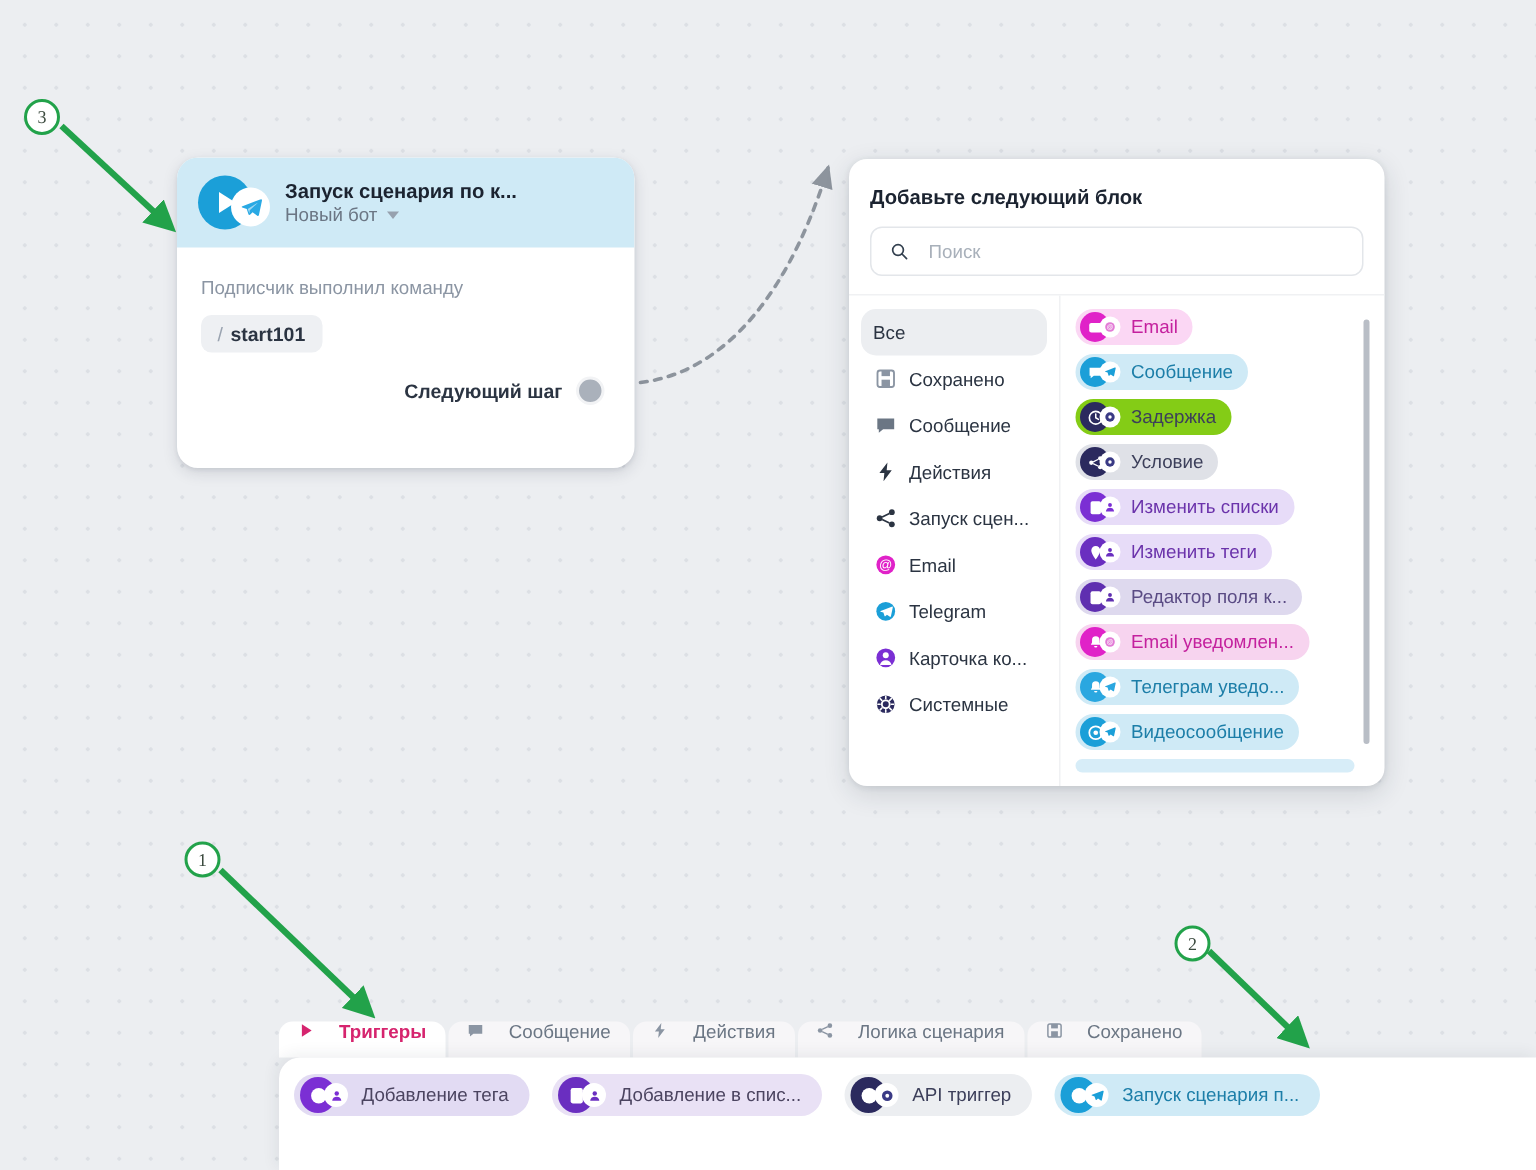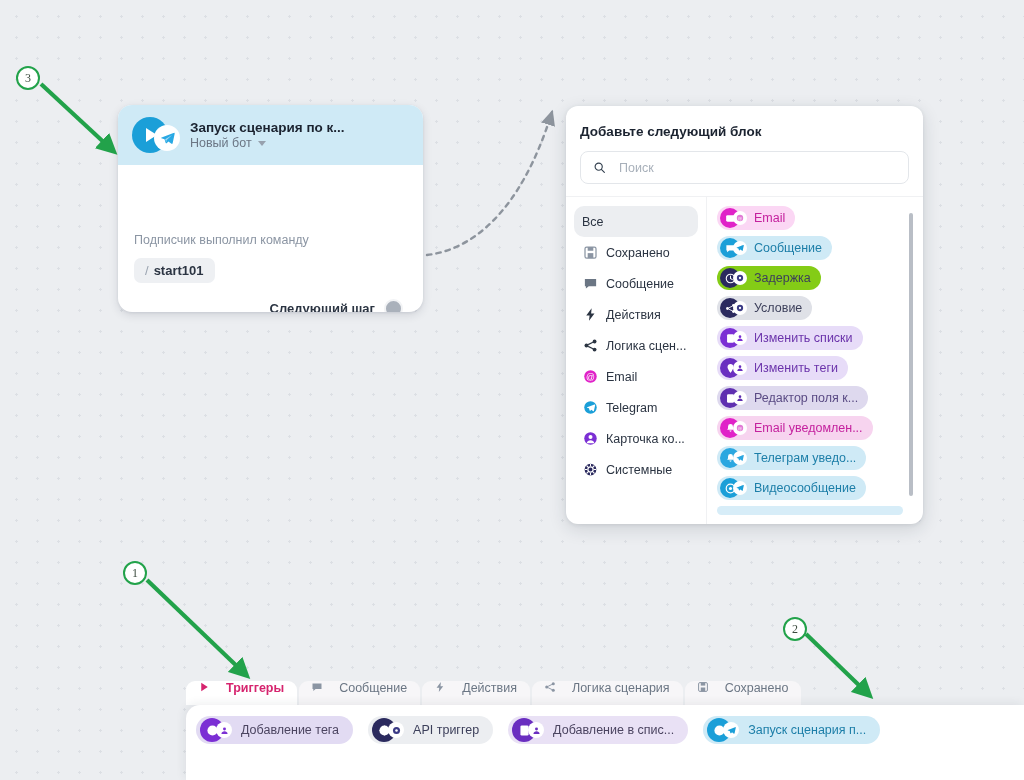--- a/index.html
+++ b/index.html
@@ -53,21 +53,21 @@
     white-space: nowrap; overflow: hidden;
   }
   #node-sub-row { display: flex; align-items: center; gap: 6px; margin-top: 1px; }
   #node-sub { font-size: 12.5px; color: #6b7684; }
   .caret-dn {
     width: 0; height: 0;
     border-left: 4px solid transparent; border-right: 4px solid transparent;
     border-top: 5px solid #97a1ae;
   }
   #node-body { padding: 20px 16px 0 16px; }
-  #node-cond-label { font-size: 12.5px; color: #8b95a3; margin-top: 48px; }
+  #node-cond-label { font-size: 12.5px; color: #8b95a3; }
   #node-cmd-chip {
     display: inline-flex; align-items: baseline; gap: 5px;
     margin-top: 11px; padding: 5px 11px;
     background: #eef0f3; border-radius: 7px;
     font-size: 13px;
   }
   #node-cmd-slash { color: #9aa3b0; }
   #node-cmd-text { color: #2b3442; font-weight: bold; }
   #node-next-row {
     display: flex; align-items: center; justify-content: flex-end;
@@ -288,21 +288,21 @@
         </div>
         <div class="cat-item">
           <span class="cat-ic">
             <svg viewBox="0 0 24 24">
               <circle cx="18.5" cy="5.5" r="3.1" fill="#2b3442"></circle>
               <circle cx="18.5" cy="18.5" r="3.1" fill="#2b3442"></circle>
               <circle cx="5.5" cy="12" r="3.1" fill="#2b3442"></circle>
               <path d="M8.2 10.6 15.9 6.9M8.2 13.4l7.7 3.7" stroke="#2b3442" stroke-width="1.9"></path>
             </svg>
           </span>
-          <span>Логика сцен...</span>
+          <span>Запуск сцен...</span>
         </div>
         <div class="cat-item">
           <span class="cat-ic">
             <svg viewBox="0 0 24 24">
               <circle cx="12" cy="12" r="10" fill="#e022c8"></circle>
               <text x="12" y="17" font-size="14" font-family="Liberation Sans, sans-serif" fill="#fff" text-anchor="middle">@</text>
             </svg>
           </span>
           <span>Email</span>
         </div>
@@ -567,54 +567,54 @@
           </span>
           <span class="blk-badge">
             <svg viewBox="0 0 24 24">
               <circle cx="12" cy="8" r="3.9" fill="#7b2fd4"></circle>
               <path fill="#7b2fd4" d="M3.9 21c0-4.5 3.6-7.3 8.1-7.3s8.1 2.8 8.1 7.3z"></path>
             </svg>
           </span>
         </span>
         <span>Добавление тега</span>
       </div>
+      <div class="dock-chip" style="background: rgb(233, 225, 245); color: rgb(75, 68, 96);">
+        <span class="blk-ic-wrap">
+          <span class="blk-ic" style="background:#6a2ec0">
+            <svg viewBox="0 0 24 24">
+              <rect x="4.5" y="2.6" width="15" height="18.8" rx="2.6" fill="#fff"></rect>
+              <path d="M8.5 7.2h7M8.5 11.4h7M8.5 15.6h4" stroke="#fff" stroke-width="1.9" stroke-linecap="round"></path>
+            </svg>
+          </span>
+          <span class="blk-badge">
+            <svg viewBox="0 0 24 24">
+              <circle cx="12" cy="8" r="3.9" fill="#6a2ec0"></circle>
+              <path fill="#6a2ec0" d="M3.9 21c0-4.5 3.6-7.3 8.1-7.3s8.1 2.8 8.1 7.3z"></path>
+            </svg>
+          </span>
+        </span>
+        <span>Добавление в спис...</span>
+      </div>
       <div class="dock-chip" style="background: rgb(236, 238, 241); color: rgb(60, 63, 90);">
         <span class="blk-ic-wrap">
           <span class="blk-ic" style="background:#2b2a5e">
             <svg viewBox="0 0 24 24">
               <circle cx="12" cy="12" r="9.4" fill="#fff"></circle>
               <circle cx="12" cy="12" r="4.2" fill="none" stroke="#fff" stroke-width="2"></circle>
               <path d="M12 3.6v2.4M12 18v2.4M3.6 12h2.4M18 12h2.4M6 6l1.8 1.8M16.2 16.2 18 18M18 6l-1.8 1.8M7.8 16.2 6 18" stroke="#fff" stroke-width="1.7" stroke-linecap="round"></path>
             </svg>
           </span>
           <span class="blk-badge">
             <svg viewBox="0 0 24 24">
               <circle cx="12" cy="12" r="9.4" fill="#3a3a85"></circle>
               <circle cx="12" cy="12" r="3.4" fill="#fff"></circle>
             </svg>
           </span>
         </span>
         <span>API триггер</span>
-      </div>
-      <div class="dock-chip" style="background: rgb(233, 225, 245); color: rgb(75, 68, 96);">
-        <span class="blk-ic-wrap">
-          <span class="blk-ic" style="background:#6a2ec0">
-            <svg viewBox="0 0 24 24">
-              <rect x="4.5" y="2.6" width="15" height="18.8" rx="2.6" fill="#fff"></rect>
-              <path d="M8.5 7.2h7M8.5 11.4h7M8.5 15.6h4" stroke="#fff" stroke-width="1.9" stroke-linecap="round"></path>
-            </svg>
-          </span>
-          <span class="blk-badge">
-            <svg viewBox="0 0 24 24">
-              <circle cx="12" cy="8" r="3.9" fill="#6a2ec0"></circle>
-              <path fill="#6a2ec0" d="M3.9 21c0-4.5 3.6-7.3 8.1-7.3s8.1 2.8 8.1 7.3z"></path>
-            </svg>
-          </span>
-        </span>
-        <span>Добавление в спис...</span>
       </div>
       <div class="dock-chip" style="background: rgb(207, 234, 246); color: rgb(28, 126, 168);">
         <span class="blk-ic-wrap">
           <span class="blk-ic" style="background:#1b9fd8">
             <svg viewBox="0 0 24 24">
               <circle cx="12" cy="12" r="9.4" fill="#fff"></circle>
               <path fill="#fff" d="M9.8 7.6 16.6 12l-6.8 4.4z"></path>
             </svg>
           </span>
           <span class="blk-badge">

